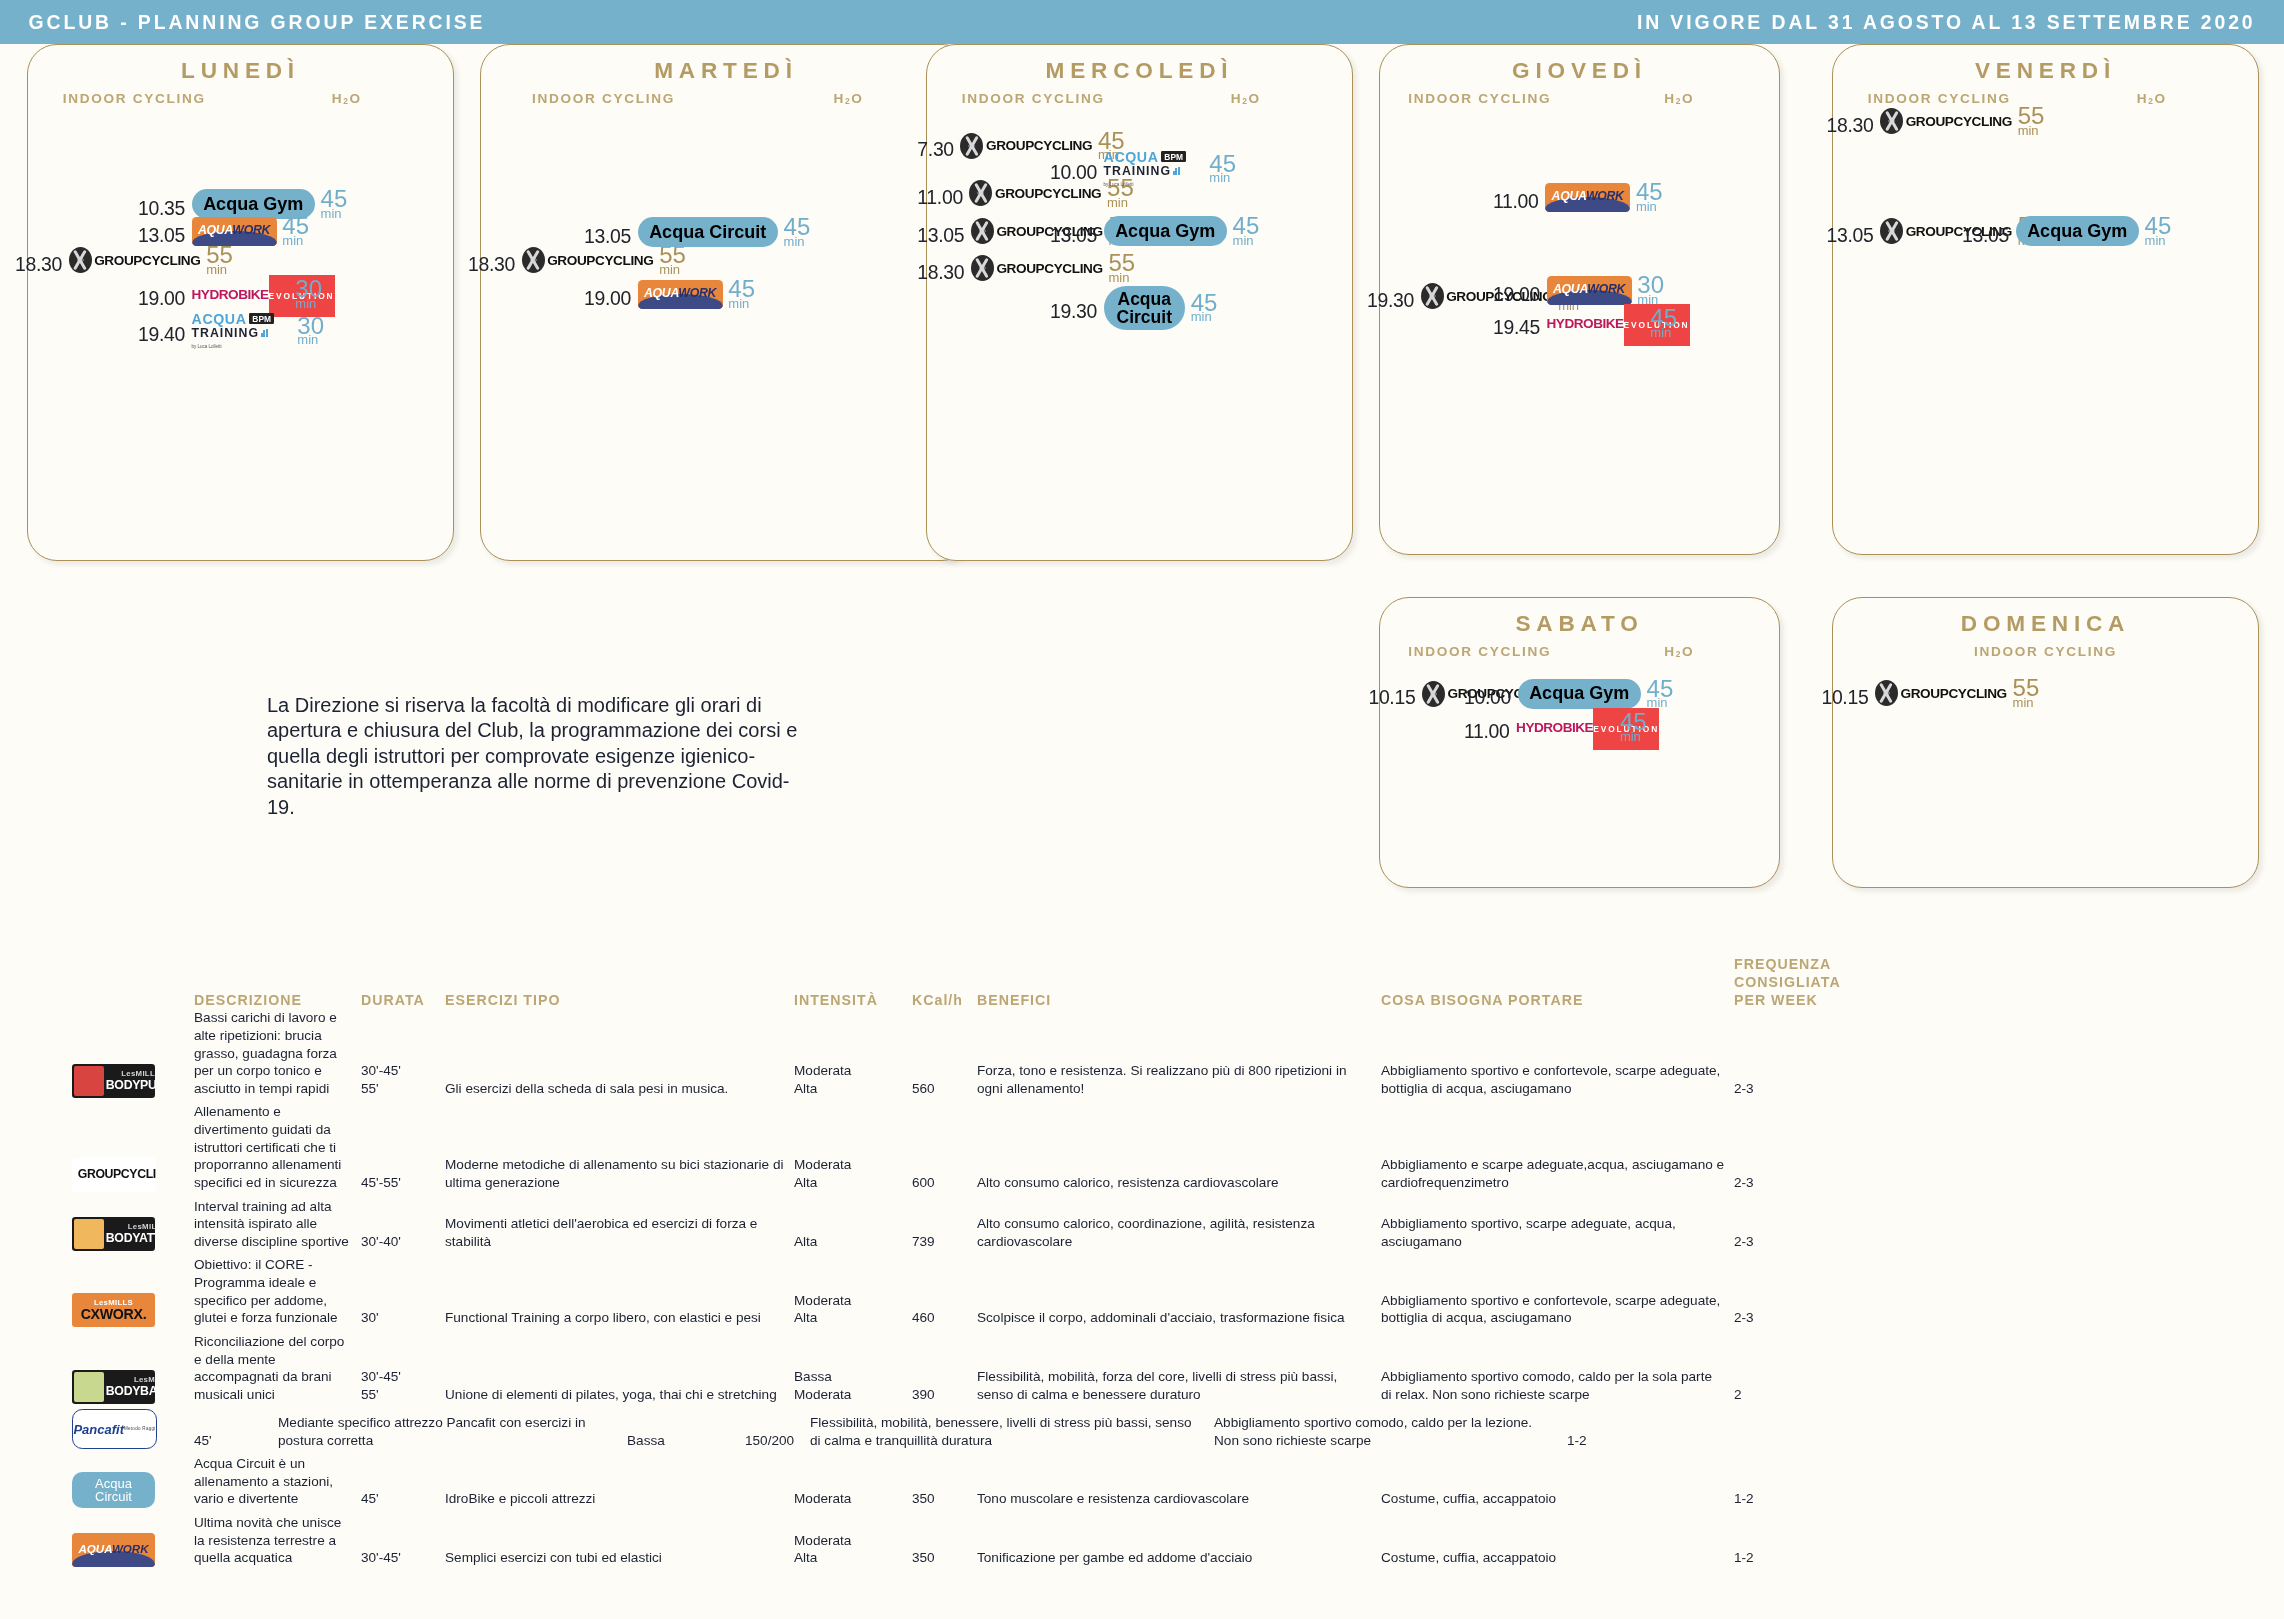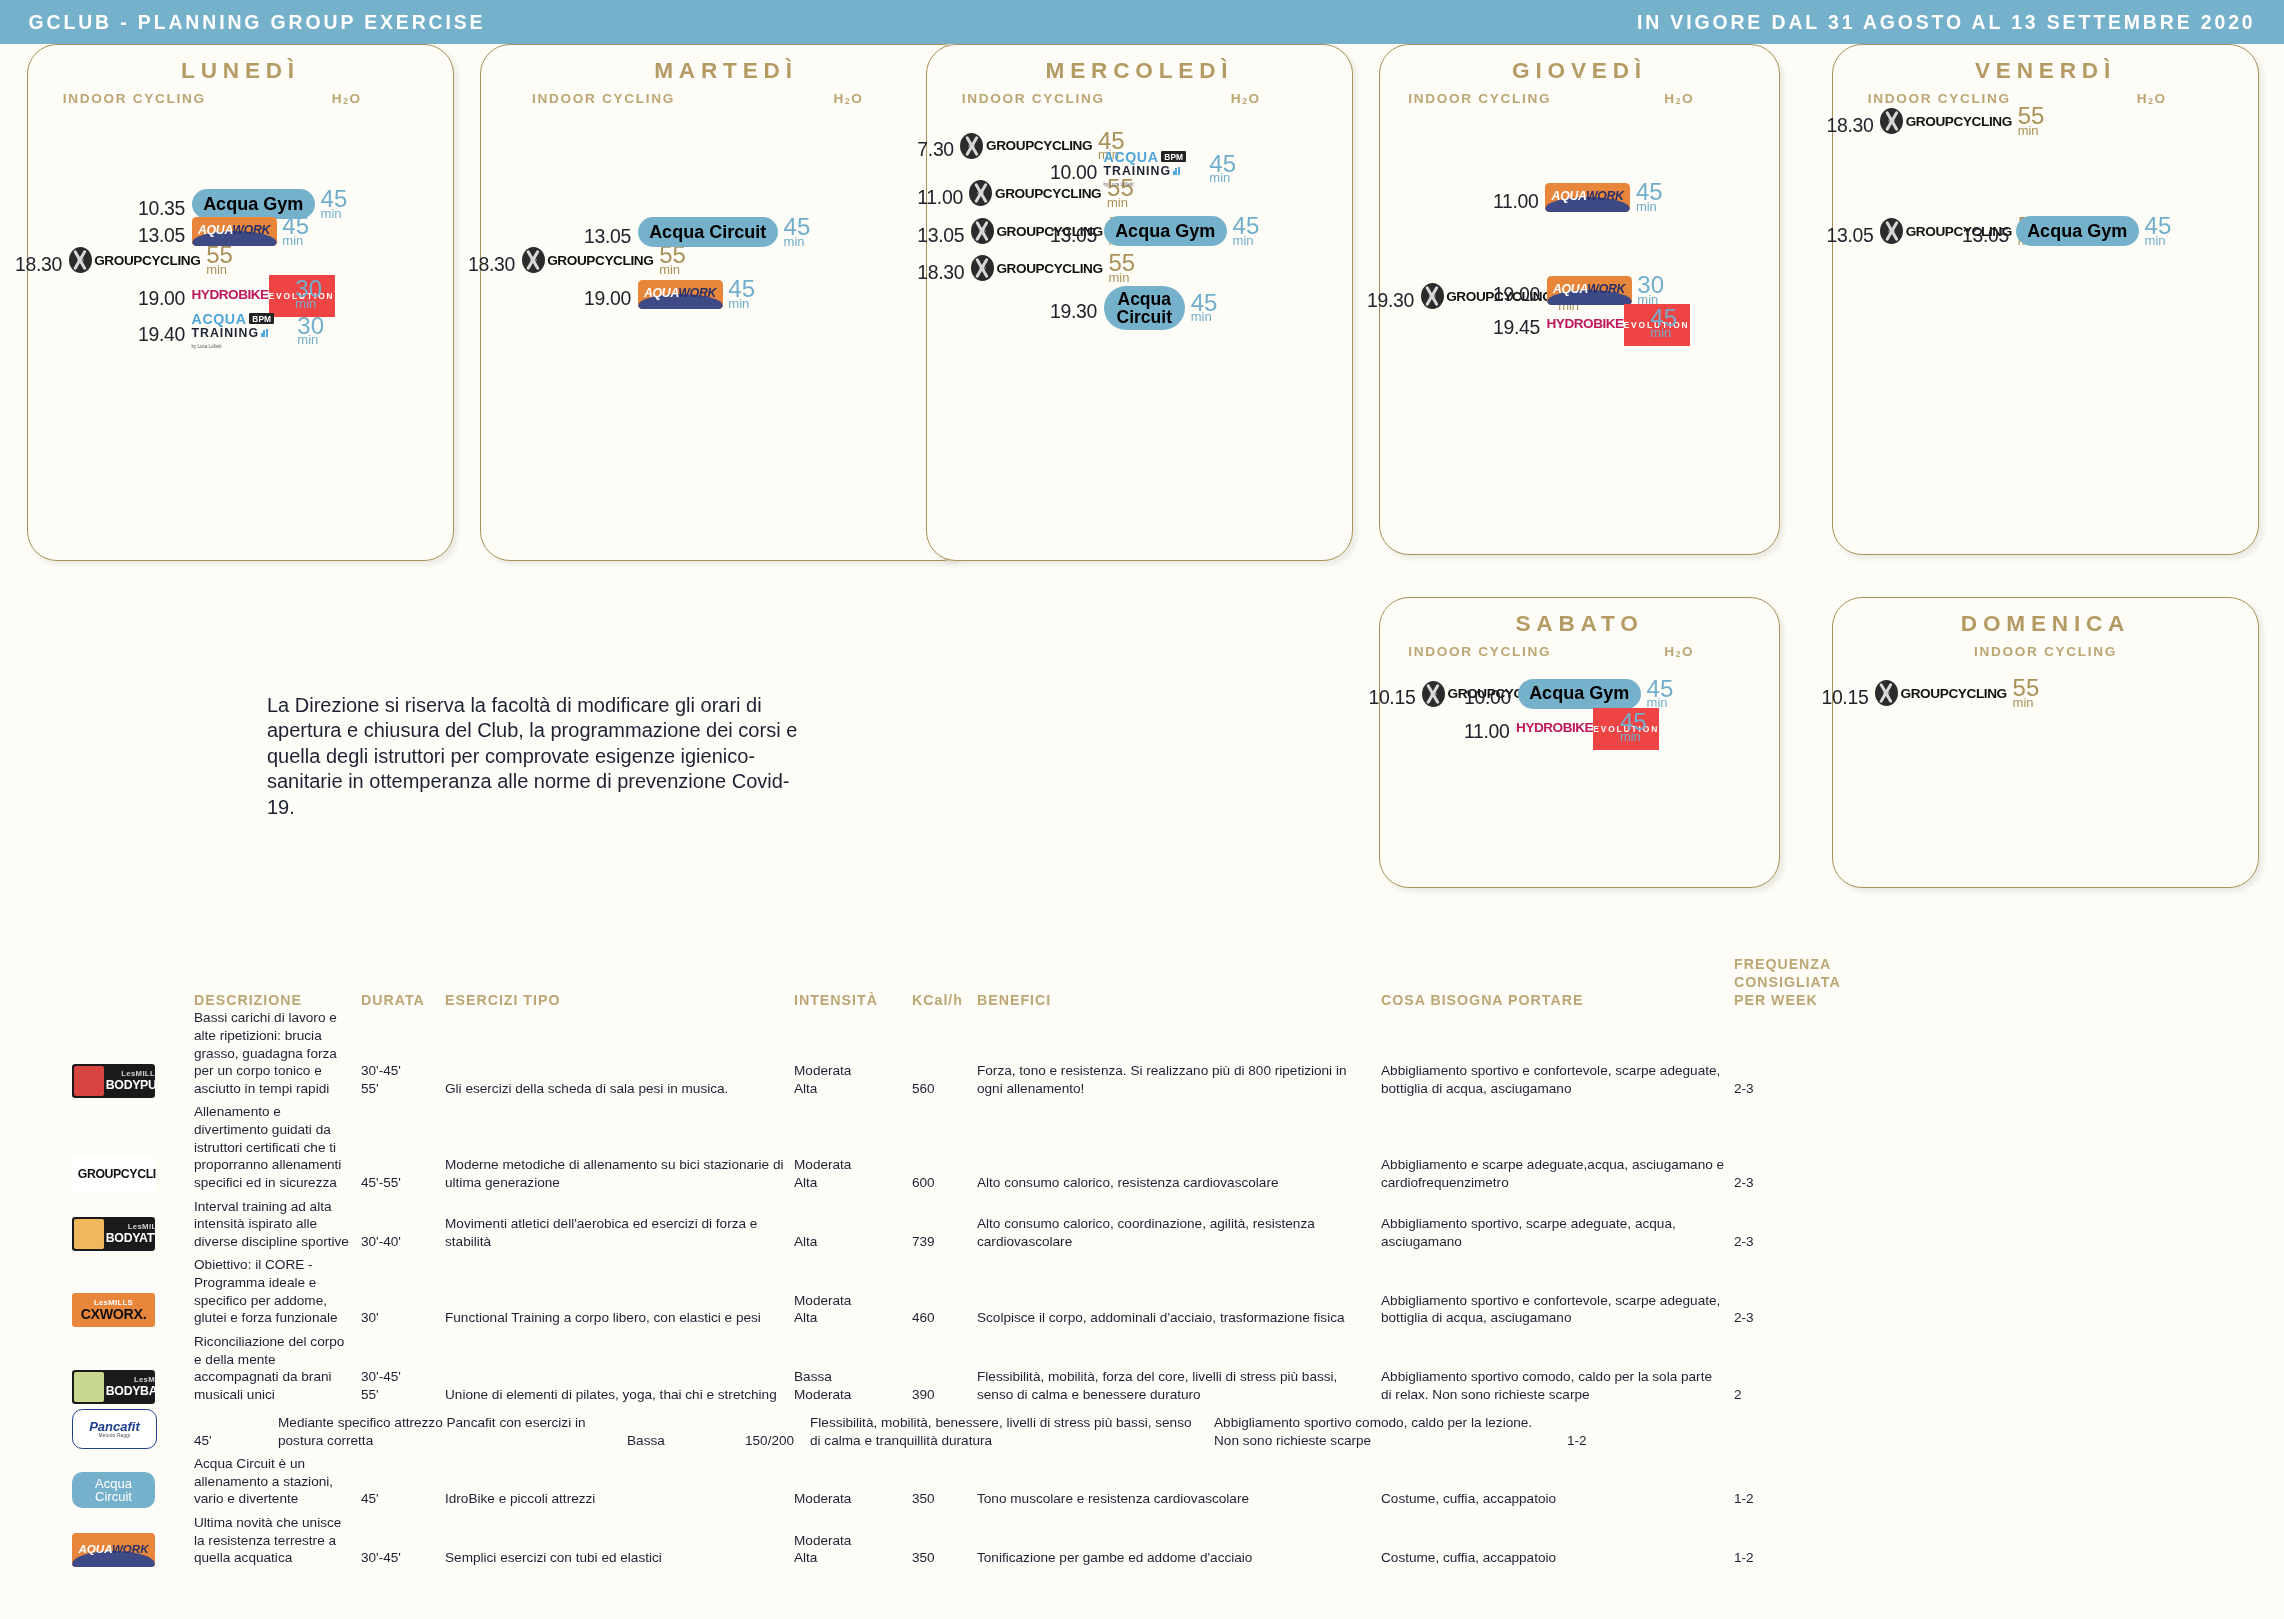--- a/index.html
+++ b/index.html
@@ -168,21 +168,21 @@
   .lm .tx{flex:1;text-align:center;line-height:1;}
   .lm .tx .t1{color:#d4d4d4;font-size:7.8px;font-weight:bold;letter-spacing:0.3px;display:block;}
   .lm .tx .t2{color:#fff;font-size:12.3px;font-weight:bold;letter-spacing:-0.3px;display:block;margin-top:0.6px;}
   .sq-pump{background:linear-gradient(135deg,#d8443f 0 100%);}
   .sq-attack{background:linear-gradient(135deg,#f0b75c 0 100%);}
   .sq-balance{background:linear-gradient(135deg,#c9d88f 0 100%);}
   .lm-cx{background:#e8863c;justify-content:center;}
   .lm-cx .tx .t1{color:#fff;}
   .lm-cx .tx .t2{color:#111;font-size:14.2px;}
   .lm-pf{background:#fff;border:1.9px solid #1f3f8f;border-radius:10.3px;
-         flex-direction:column;justify-content:center;align-items:center;height:38px;}
+         flex-direction:row;justify-content:center;align-items:center;height:38px;}
   .lm-pf .pf1{color:#1d3f8f;font-size:13px;font-weight:bold;font-style:italic;line-height:1;}
   .lm-pf .pf2{color:#444;font-size:4.5px;letter-spacing:0.3px;}
   .lm-ac{background:#76b1cc;border-radius:10.3px;flex-direction:column;
          justify-content:center;align-items:center;height:36px;}
   .lm-ac span{color:#fff;font-size:13px;font-weight:500;line-height:1.02;}
   .lm-gc{background:#fff;justify-content:flex-start;padding-left:1.3px;}
   .lm-aw{background:#e8863c;border-radius:3.9px;position:relative;}
   .lm-aw .wave{position:absolute;left:0;bottom:0;width:100%;height:15.5px;background:#3e4a86;
     border-radius:60% 60% 0 0 / 100% 100% 0 0;}
   .lm-aw .txt{position:absolute;left:0;right:0;top:7.8px;text-align:center;

